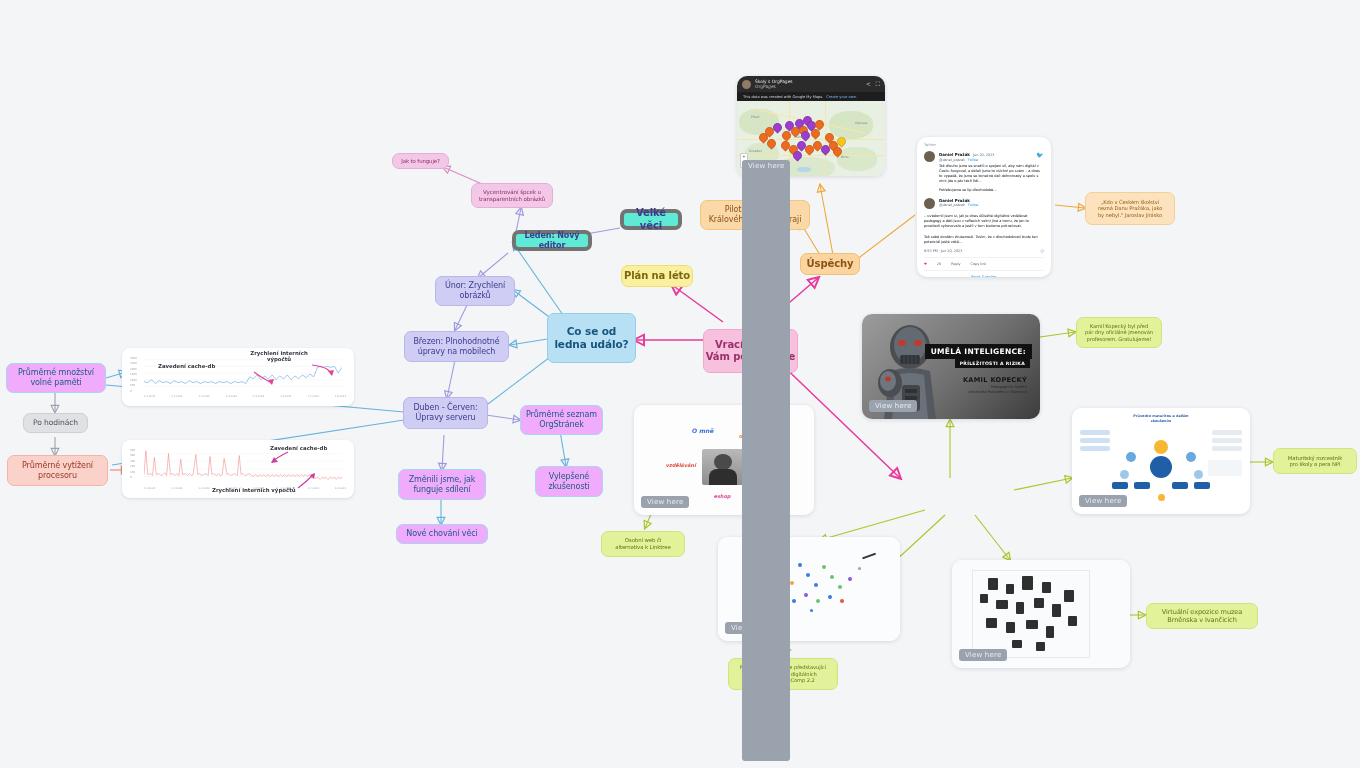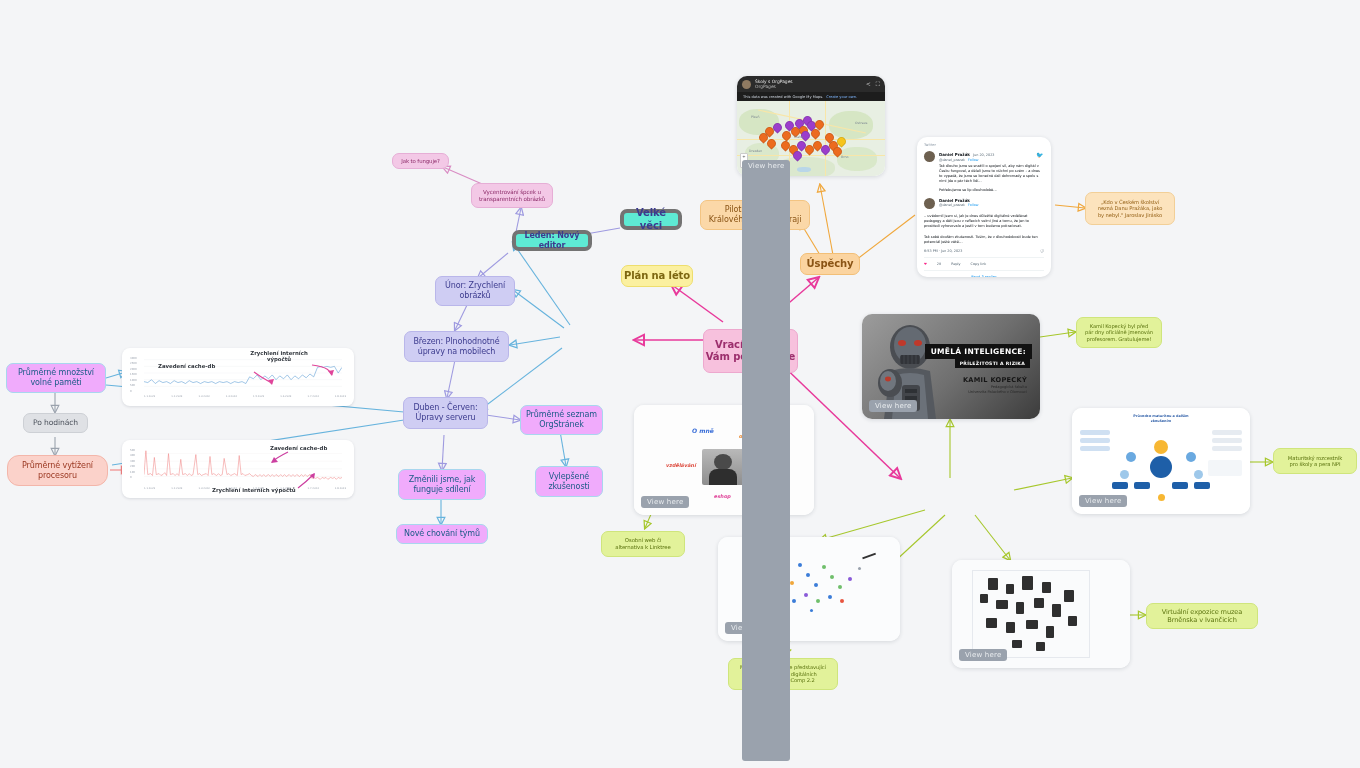--- a/index.html
+++ b/index.html
@@ -186,20 +186,22 @@
     <path d="M945,515 L880,575" stroke="#a6c72b" marker-end="url(#ag)"></path>
     <path d="M975,515 L1010,560" stroke="#a6c72b" marker-end="url(#ag)"></path>
     <path d="M1040,337 L1075,332" stroke="#a6c72b" marker-end="url(#ag)"></path>
     <path d="M1250,462 L1272,462" stroke="#a6c72b" marker-end="url(#ag)"></path>
     <path d="M655,505 L645,528" stroke="#a6c72b" marker-end="url(#ag)"></path>
     <path d="M790,640 L785,655" stroke="#a6c72b" marker-end="url(#ag)"></path>
     <path d="M1130,615 L1145,615" stroke="#a6c72b" marker-end="url(#ag)"></path>
   </g>
 </svg>
 
+<div class="node t-blue-b" style="left:547px;top:313px;width:89px;height:50px;font-size:10.5px;">Co se od
+ledna událo?</div>
 
 <div class="node t-pink-b" style="left:703px;top:329px;width:95px;height:44px;font-size:10px;">Vracíme se k
 Vám po půl roce</div>
 
 
 <div class="node t-magenta" style="left:392px;top:153px;width:57px;height:16px;font-size:5.4px;">Jak to funguje?</div>
 
 <div class="node t-magenta" style="left:471px;top:183px;width:82px;height:25px;font-size:5.6px;">Vycentrování špcek u
 transparentních obrázků</div>
 
@@ -218,21 +220,21 @@
 
 <div class="node t-blue" style="left:520px;top:405px;width:83px;height:30px;font-size:8px;">Průměrné seznam
 OrgStránek</div>
 
 <div class="node t-blue" style="left:535px;top:466px;width:68px;height:31px;font-size:8px;">Vylepšené
 zkušenosti</div>
 
 <div class="node t-blue" style="left:398px;top:469px;width:88px;height:31px;font-size:8px;">Změnili jsme, jak
 funguje sdílení</div>
 
-<div class="node t-blue" style="left:396px;top:524px;width:92px;height:20px;font-size:8px;">Nové chování týmů</div>
+<div class="node t-blue" style="left:396px;top:524px;width:92px;height:20px;font-size:8px;">Nové chování věci</div>
 
 <div class="node t-yellow-b" style="left:621px;top:265px;width:72px;height:22px;font-size:10px;">Plán na léto</div>
 
 <div class="node t-orange" style="left:700px;top:200px;width:110px;height:30px;font-size:8px;">Pilotní projekt v
 Královéhradeckém kraji</div>
 
 <div class="node t-orange-b" style="left:800px;top:253px;width:60px;height:22px;font-size:10px;">Úspěchy</div>
 
 <div class="node t-orange-l" style="left:1085px;top:192px;width:90px;height:33px;font-size:5.2px;">„Kdo v Českém školství
 nezná Danu Pražáka, jako
@@ -240,21 +242,21 @@
 
 <div class="node t-green" style="left:1076px;top:317px;width:86px;height:31px;font-size:5.2px;">Kamil Kopecký byl před
 pár dny oficiálně jmenován
 profesorem. Gratulujeme!</div>
 
 <div class="node t-blue" style="left:6px;top:363px;width:100px;height:30px;font-size:8px;">Průměrné množství
 volné paměti</div>
 
 <div class="node t-grey" style="left:23px;top:413px;width:65px;height:20px;font-size:7.6px;">Po hodinách</div>
 
-<div class="node t-red" style="left:7px;top:455px;width:101px;height:31px;font-size:8px;border-radius:12px;">Průměrné vytížení
+<div class="node t-red" style="left:7px;top:455px;width:101px;height:31px;font-size:8px;">Průměrné vytížení
 procesoru</div>
 
 <div class="node t-green" style="left:601px;top:531px;width:84px;height:26px;font-size:5.4px;">Osobní web či
 alternativa k Linktree</div>
 
 <div class="node t-green" style="left:728px;top:658px;width:110px;height:32px;font-size:5.2px;">Materiál k přednášce představující
 evropský rámec digitálních
 kompetencí DigComp 2.2</div>
 
 <div class="node t-green" style="left:1273px;top:448px;width:84px;height:26px;font-size:5.3px;">Maturitský rozcestník

